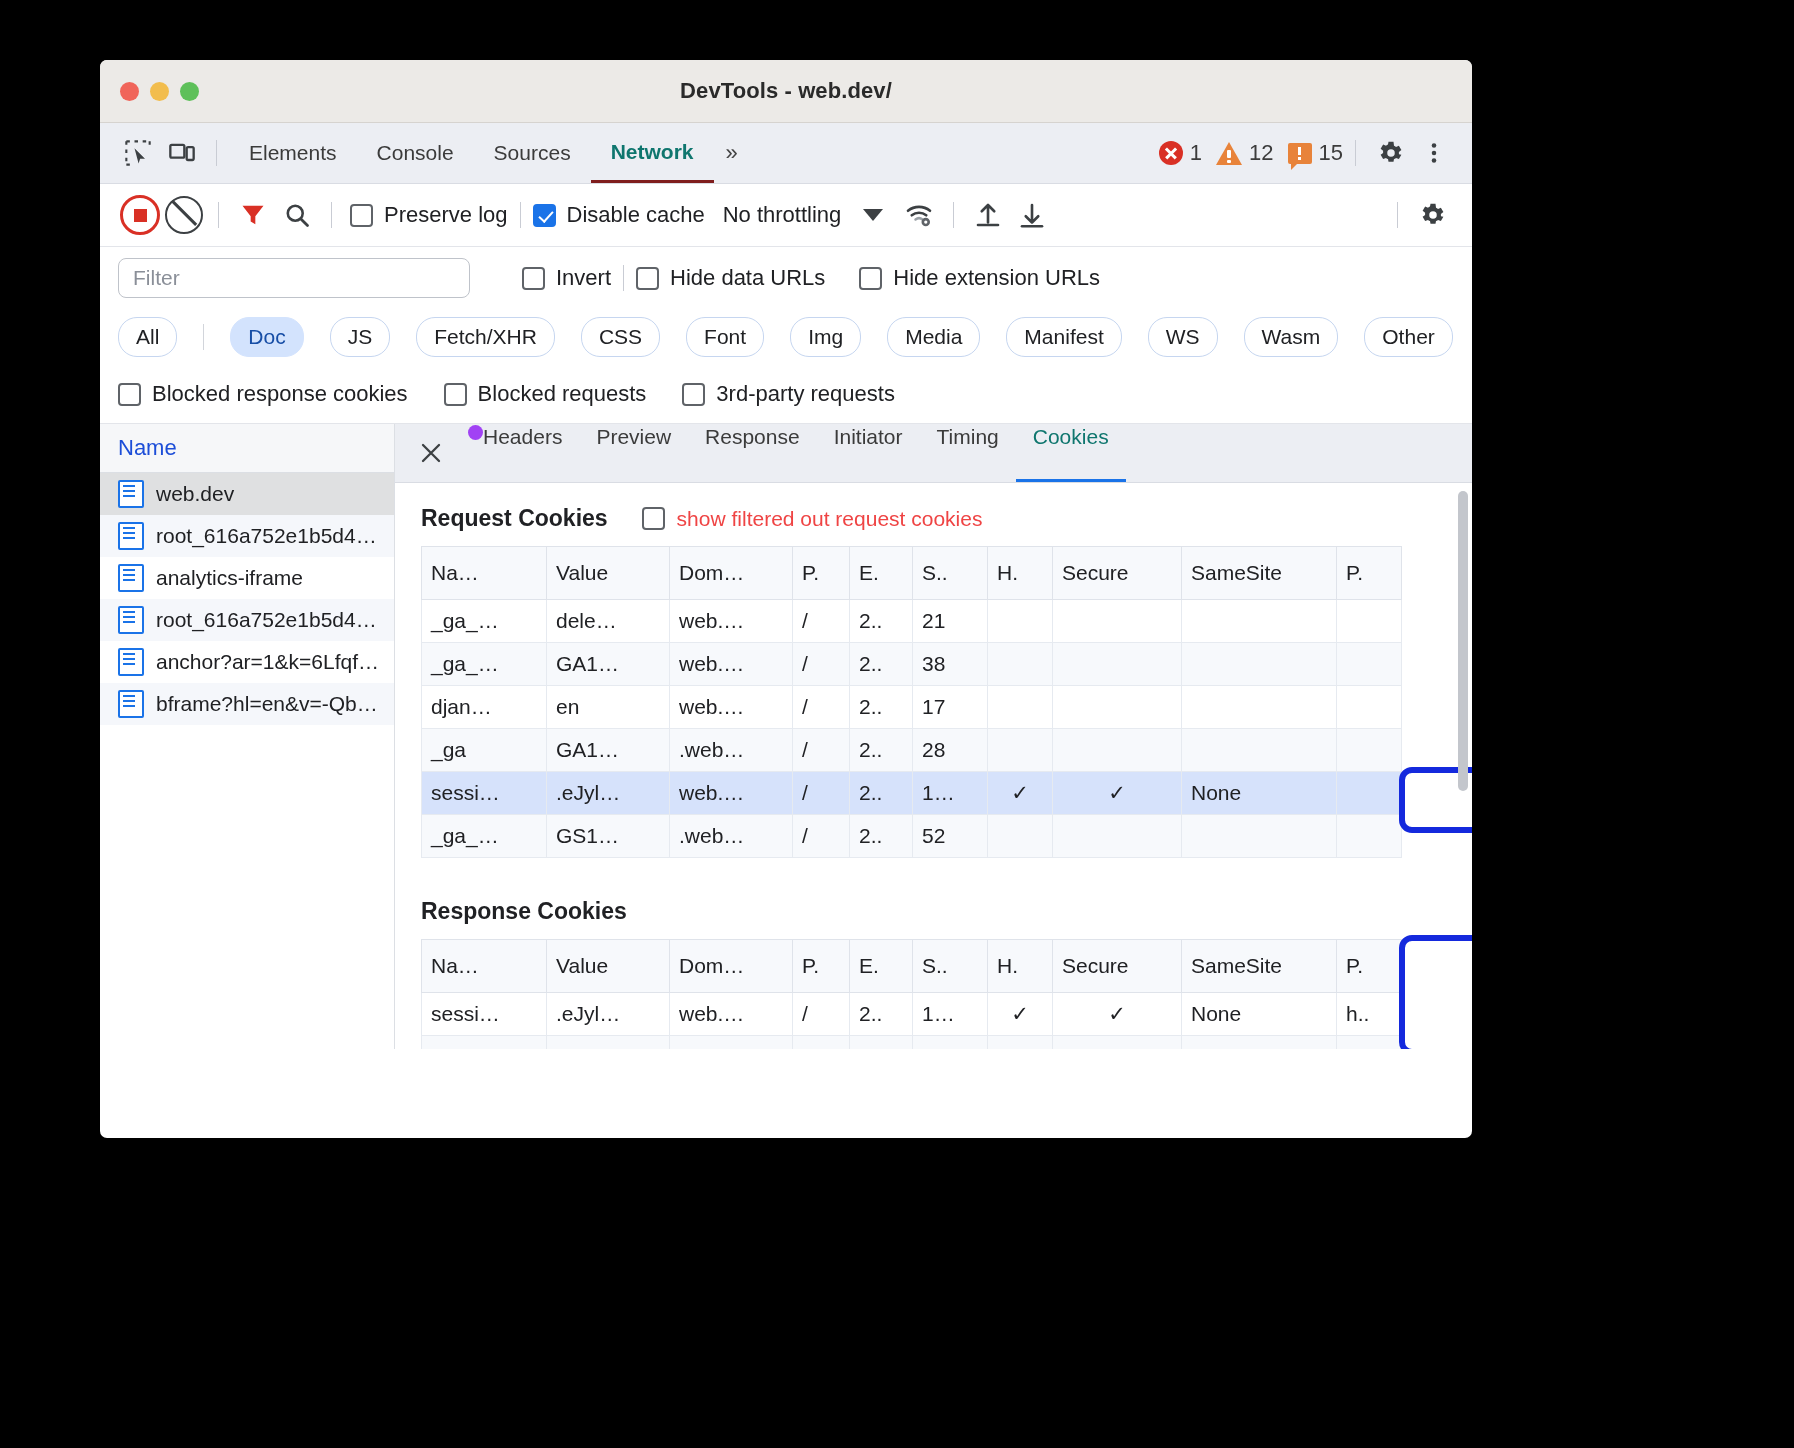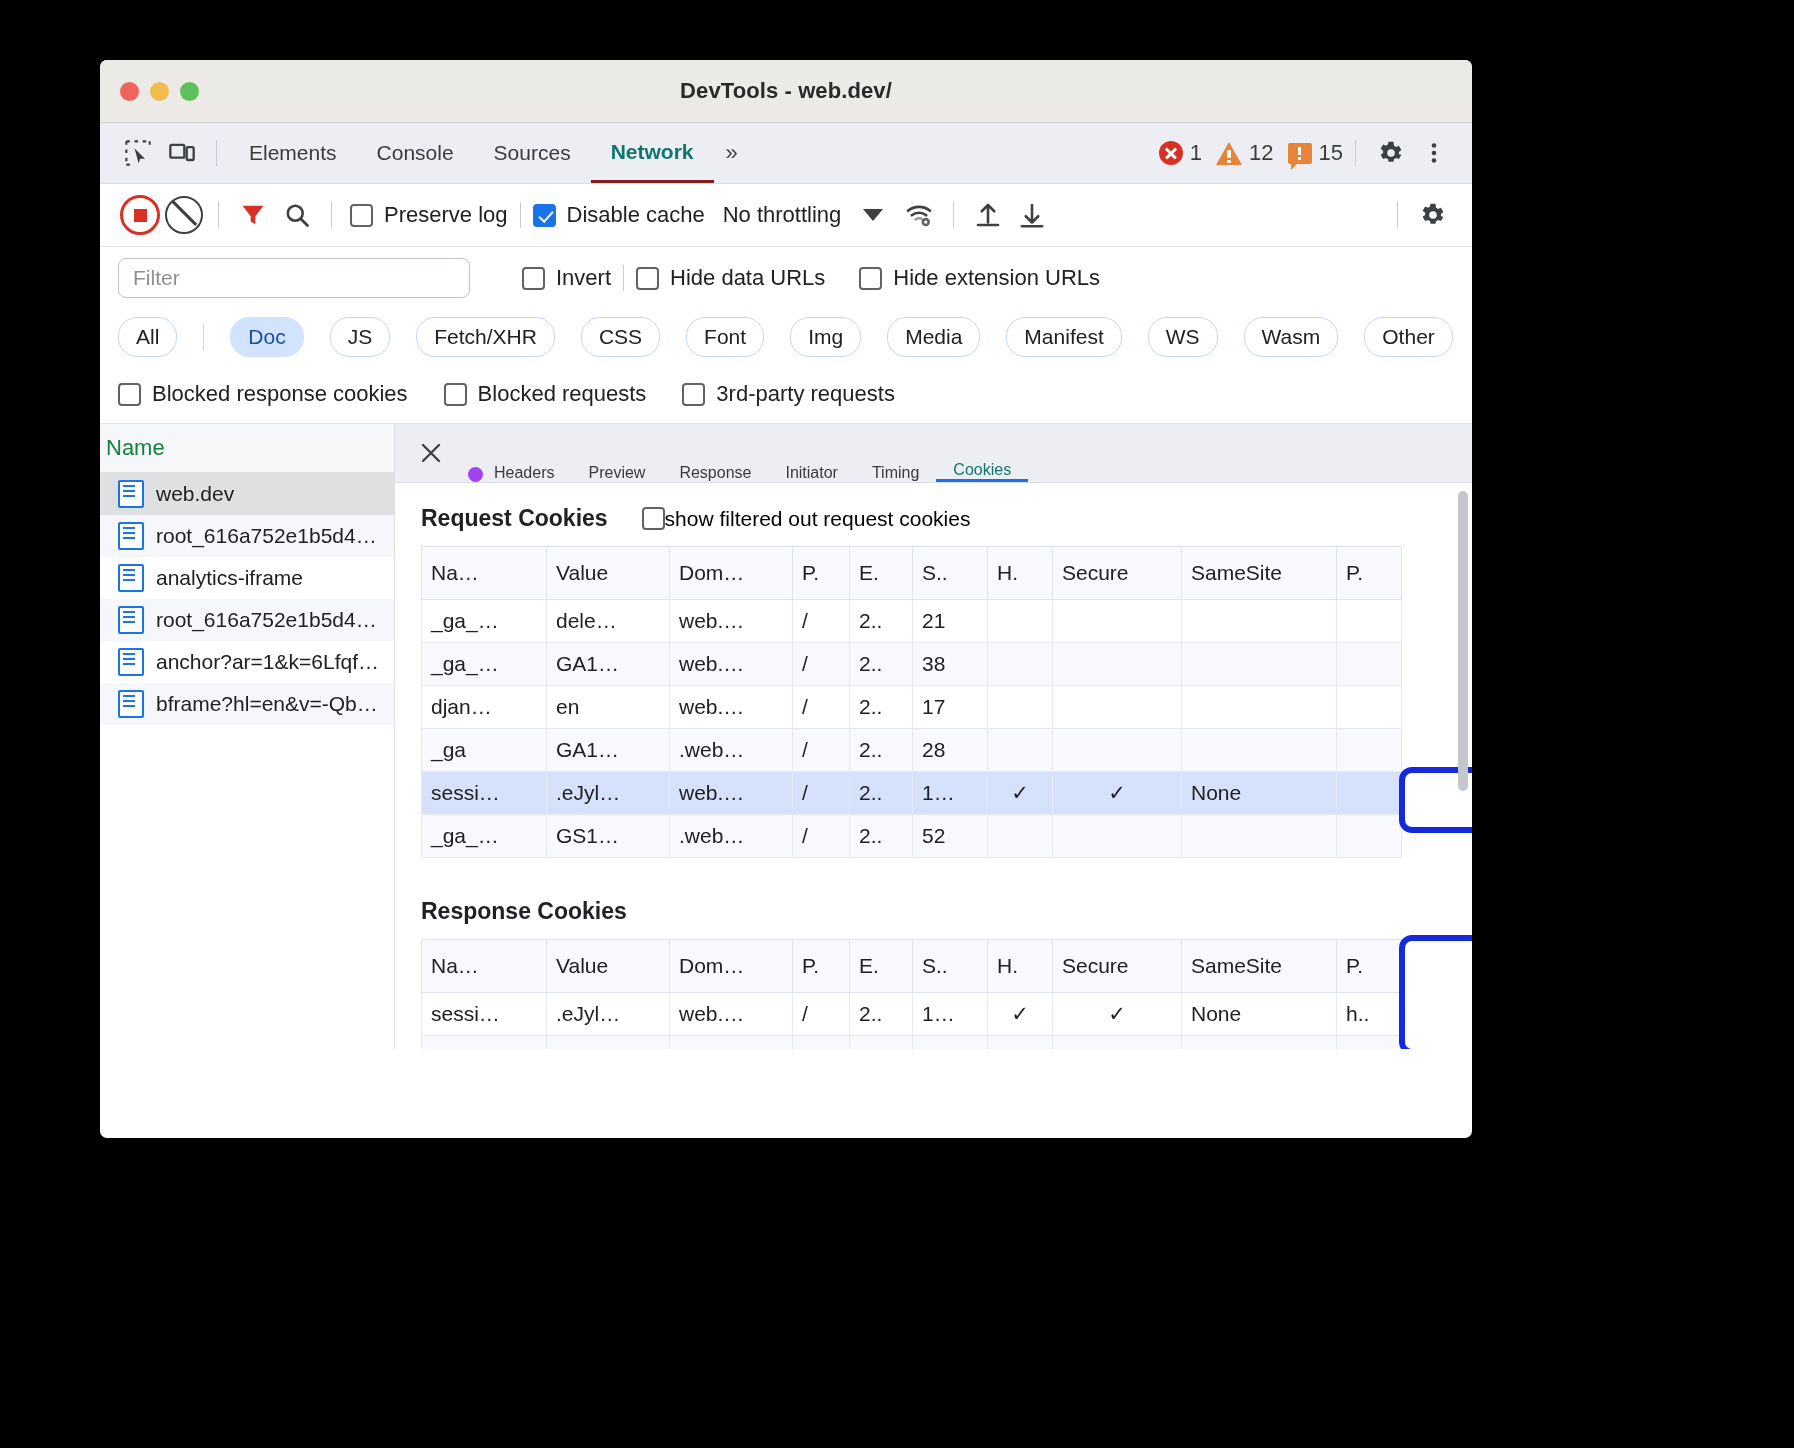--- a/index.html
+++ b/index.html
@@ -92,42 +92,42 @@
   }
   .pill.active{background:#d3e3fd;border-color:#d3e3fd;color:#174ea6;}
   .pill-div{width:1px;height:26px;background:#d2d5db;}
 
   
   .cb-row{height:58px;display:flex;align-items:center;padding:0 18px;gap:36px;background:#fff;border-bottom:1px solid #e3e5ea;}
 
   
   .main{display:flex;height:625px;}
   .sidebar{width:294px;border-right:1px solid #dcdfe4;display:flex;flex-direction:column;background:#fff;}
-  .sb-head{height:48px;display:flex;align-items:center;padding-left:6px;font-size:22px;color:#15803d;background:#f6f7f9;border-bottom:1px solid #dcdfe4;}
+  .sb-head{height:48px;display:flex;align-items:center;padding-left:18px;font-size:22px;color:#1d4ed8;background:#f6f7f9;border-bottom:1px solid #dcdfe4;}
   .sb-list{flex:1;overflow:hidden;}
   .sb-item{height:42px;display:flex;align-items:center;gap:12px;padding-left:18px;font-size:21px;color:#202124;cursor:pointer;white-space:nowrap;}
   .sb-item:nth-child(even){background:#f5f7fb;}
   .sb-item.selected{background:#dfe0e1;}
   .doc-ico{width:22px;height:24px;border:2.2px solid #1a73e8;border-radius:2px;flex:none;position:relative;background:#fff;}
   .doc-ico:before{content:"";position:absolute;left:3px;top:3px;width:12px;height:2px;background:#1a73e8;box-shadow:0 5px 0 #1a73e8,0 10px 0 #1a73e8;}
   .sb-foot{height:52px;display:flex;align-items:center;gap:16px;padding-left:18px;font-size:21px;color:#3c4043;border-top:1px solid #dcdfe4;background:#fff;}
   .sb-foot .sep{width:1px;height:24px;background:#d2d5db;}
 
   
   .detail{flex:1;display:flex;flex-direction:column;background:#fff;min-width:0;}
   .detail-tabs{height:58px;background:#eceef3;border-bottom:1px solid #d9dce3;display:flex;align-items:center;padding:0 16px;}
   .close-x{width:40px;height:40px;display:flex;align-items:center;justify-content:center;font-size:27px;color:#3c4043;cursor:pointer;}
-  .d-tab{height:57px;display:flex;align-items:flex-end;gap:11px;padding:0 17px;font-size:16px;color:#3b3b3b;cursor:pointer;box-sizing:border-box;}
+  .d-tab{height:57px;display:flex;align-items:flex-start;padding:0 17px;font-size:21px;color:#3b3b3b;cursor:pointer;box-sizing:border-box;}
   .d-tab.active{color:#0f766e;border-bottom:3px solid #1a73e8;}
   .purple-dot{width:15px;height:15px;border-radius:50%;background:#a142f4;flex:none;}
 
   .detail-body{flex:1;overflow:hidden;padding:22px 26px 0 26px;position:relative;}
   .sec-head{display:flex;align-items:center;gap:34px;margin-bottom:14px;}
   .sec-title{font-size:23px;font-weight:bold;color:#202124;}
-  .sec-cb{display:flex;align-items:center;font-size:21px;color:#000000;cursor:pointer;}
+  .sec-cb{display:flex;align-items:center;gap:12px;font-size:21px;color:#ef4444;cursor:pointer;}
 
   table.ck{border-collapse:collapse;table-layout:fixed;width:945px;}
   table.ck th{
     background:#f7f9fc;border:1px solid #dfe3ea;font-weight:normal;
     font-size:21px;color:#202124;text-align:left;padding:12px 9px;height:28px;
     white-space:nowrap;overflow:hidden;
   }
   table.ck td{
     border:1px solid #e6eaf0;font-size:21px;color:#202124;padding:6px 9px;height:30px;
     white-space:nowrap;overflow:hidden;background:#fff;

